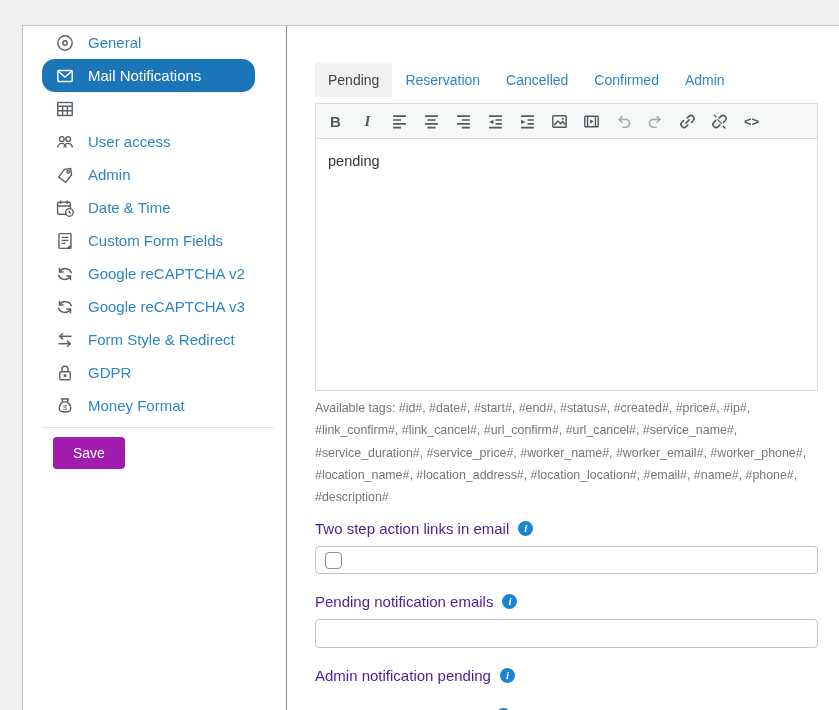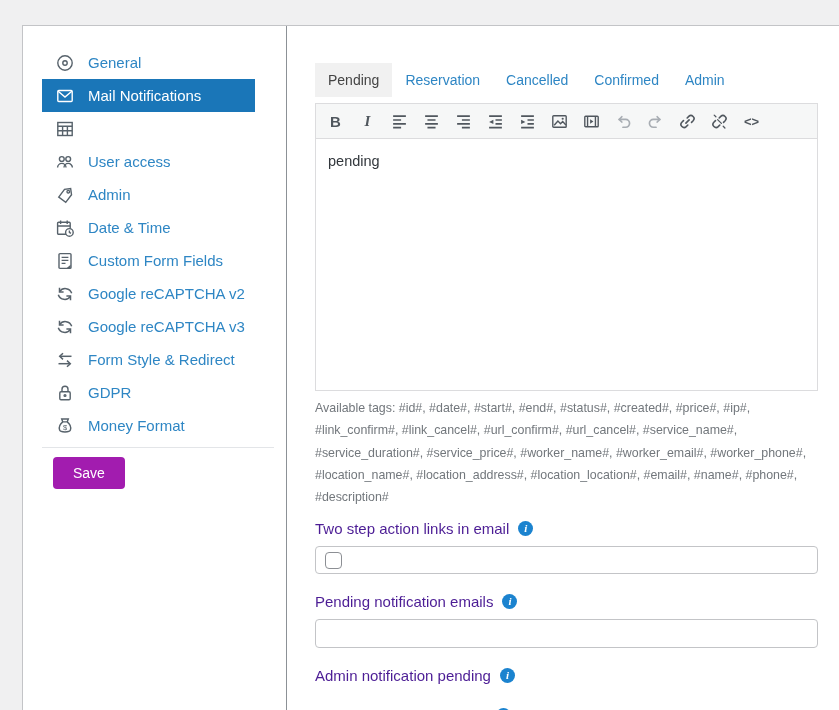--- a/index.html
+++ b/index.html
@@ -8,28 +8,28 @@
     width: 839px; height: 710px; overflow: hidden; position: relative;
     background: #f0f0f1;
     font-family: "Liberation Sans", sans-serif;
   }
   .panel {
     position: absolute; left: 22px; top: 25px; right: 0; bottom: 0;
     background: #fff;
     border-top: 1px solid #c3c4c7; border-left: 1px solid #c3c4c7;
   }
   
-  .sidebar { position: absolute; left: 0; top: 0; width: 263px; padding-top: 20px; }
+  .sidebar { position: absolute; left: 0; top: 0; width: 263px; }
   .side-item {
     display: flex; align-items: center; height: 33px;
     margin: 0 31px 0 19px; padding-left: 13px; cursor: pointer;
   }
   .side-item .sicon { width: 20px; height: 20px; margin-right: 13px; flex: none; color: #57626b; }
   .side-item .slabel { font-size: 15px; color: #2e86c4; white-space: nowrap; }
-  .side-item.active { background: #1a76b8; }
+  .side-item.active { background: #1a76b8; border-radius: 13px; }
   .side-item.active .slabel { color: #fff; }
   .side-item.active .sicon { color: #fff; }
   .sicon svg, .tb svg { display: block; }
   .side-divider { height: 1px; background: #e3e5e8; margin: 5px 12px 0 19px; }
   .save-btn {
     margin: 9px 0 0 30px; background: #a21caf; color: #fff; border: none;
     border-radius: 4px; font-size: 14px; padding: 8px 20px; cursor: pointer;
     font-family: "Liberation Sans", sans-serif;
   }
   

